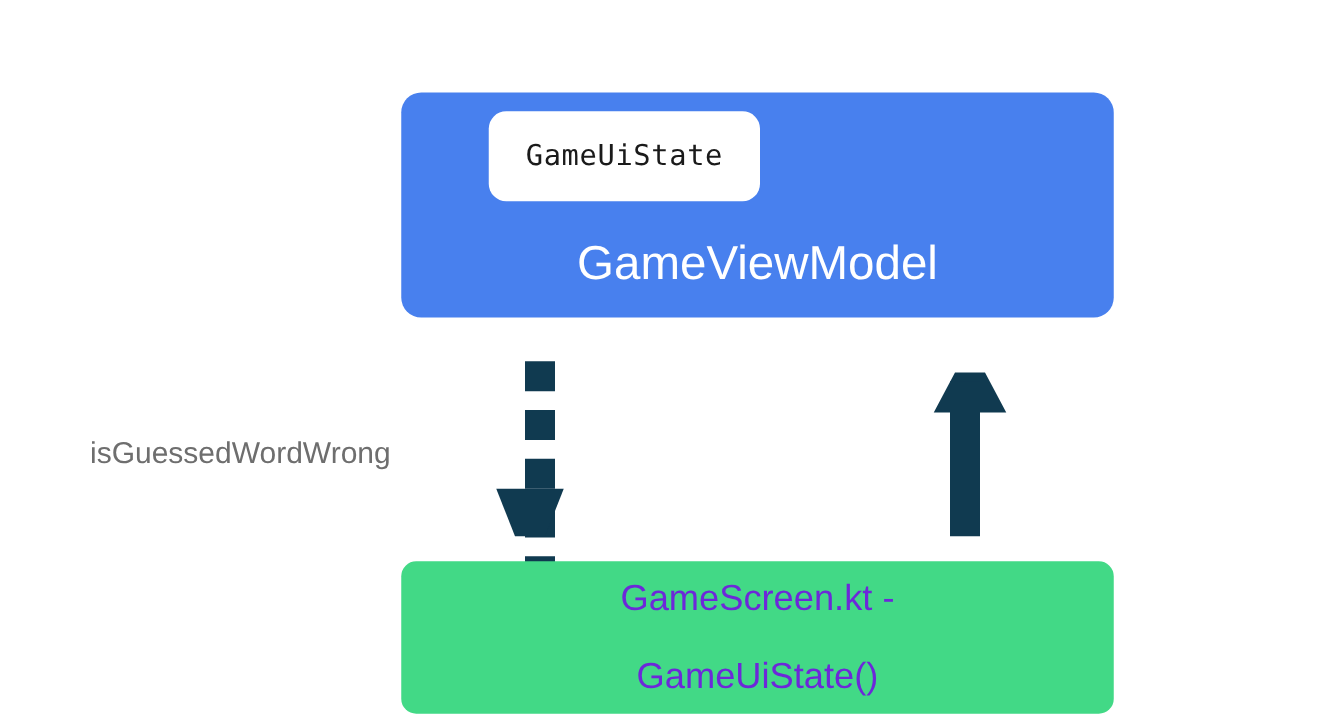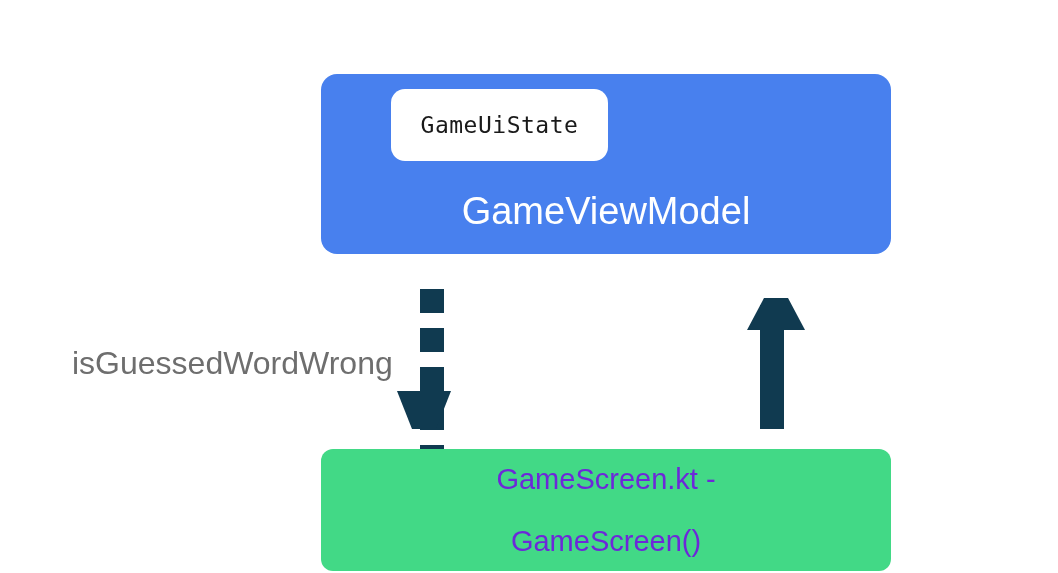--- a/index.html
+++ b/index.html
@@ -111,21 +111,21 @@
     position: absolute;
     left: 736px; top: 281px;
     width: 8px; height: 124px;
     background: var(--arrow);
   }
 
   
   .edge-label {
     position: absolute;
     color: var(--label);
-    font-size: 32px;
+    font-size: 24px;
     line-height: 36px;
     white-space: nowrap;
     font-weight: 400;
   }
   .edge-label.left  { left: 36px;  top: 309px; }
   .edge-label.right { left: 777px; top: 309px; }
 </style>
 </head>
 <body>
 
@@ -148,17 +148,17 @@
   <div class="down-arrowhead"></div>
 
   <div class="up-arrowhead"></div>
   <div class="up-arrow-line"></div>
 
   <div class="edge-label left">isGuessedWordWrong</div>
 
   <div class="screen-box">
     <div class="screen-title">
       <span>GameScreen.kt -</span>
-      <span>GameScreen()</span>
+      <span>GameUiState()</span>
     </div>
   </div>
 
 </div>
 
 </body></html>

